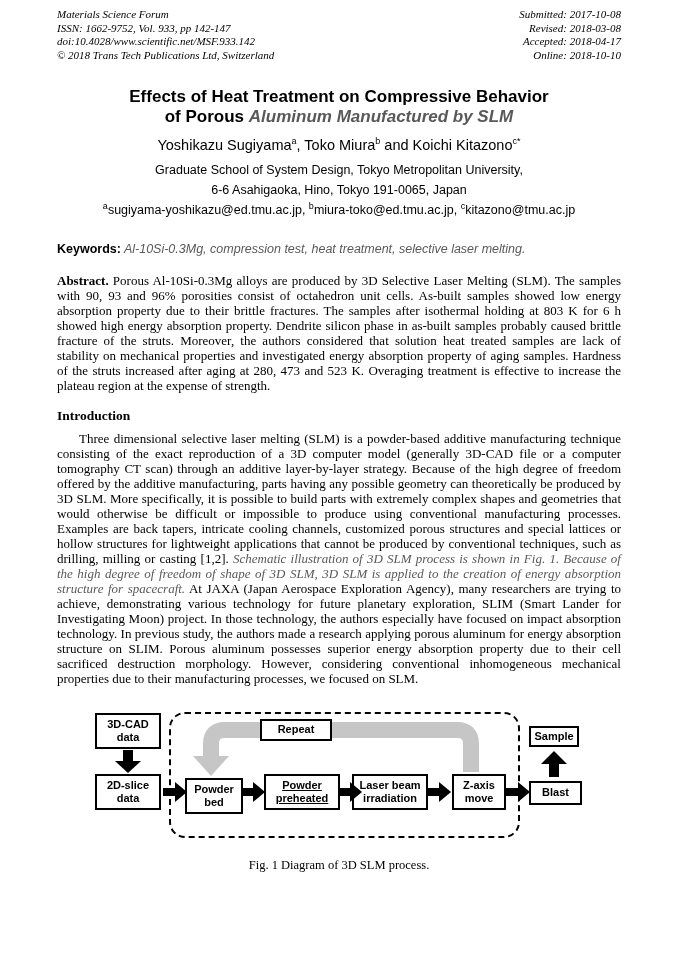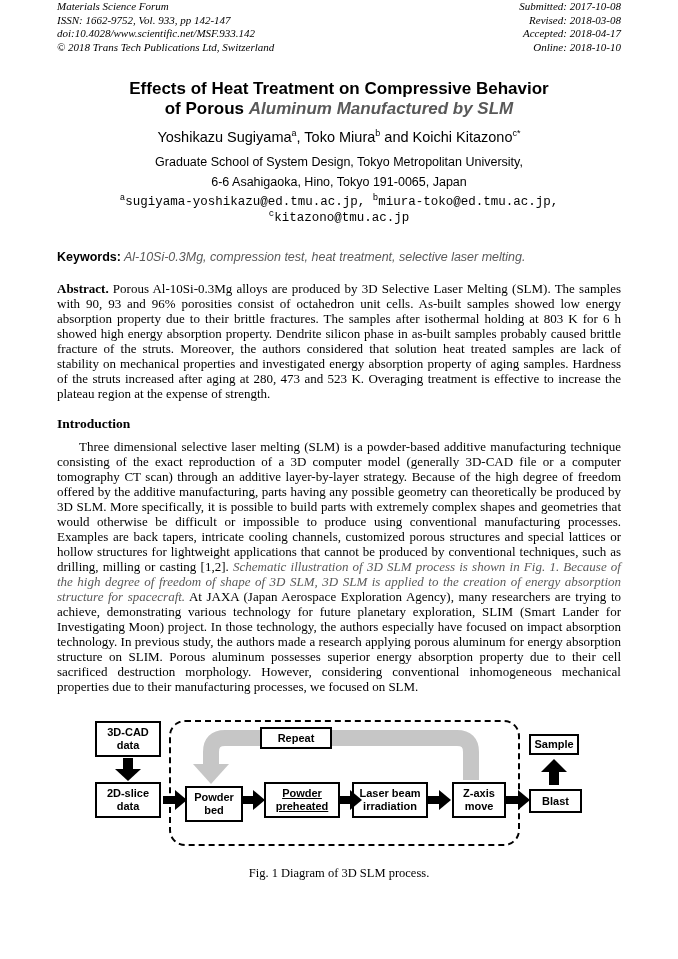--- a/index.html
+++ b/index.html
@@ -1,39 +1,39 @@
 <!DOCTYPE html>
 <html><head>
 <meta charset="utf-8">
 <style>
   html,body { margin:0; padding:0; background:#ffffff; }
   .page {
     width:678px; height:959px; position:relative; background:#fff;
     font-family:"Liberation Serif", serif; color:#000; overflow:hidden;
-    box-sizing:border-box; padding-top:0;
+    box-sizing:border-box; padding-top:8px;
   }
   .content { width:564px; margin:0 auto; }
 
   
   .hdr { display:flex; justify-content:space-between;
     font-style:italic; font-size:11px; line-height:13.5px; }
   .hdr .right { text-align:right; }
 
   
   .title { margin-top:25px; text-align:center;
     font-family:"Liberation Sans", sans-serif; font-weight:bold;
     font-size:17px; line-height:19.5px; }
   .gray { color:#595959;font-style:italic; }
   .authors { margin-top:10px; text-align:center;
     font-family:"Liberation Sans", sans-serif; font-size:14.5px; }
   sup { font-size:9px; }
   .affil { margin-top:7px; text-align:center;
     font-family:"Liberation Sans", sans-serif; font-size:12.5px; line-height:20px; }
   .emails { margin-top:1px; text-align:center;
-    font-family:Liberation Mono, monospace; font-size:12.5px; }
+    font-family:Liberation Sans, sans-serif; font-size:12.5px; }
 
   .keywords { margin-top:25px;
     font-family:"Liberation Sans", sans-serif; font-size:12.5px; }
   .keywords b { font-weight:bold; }
 
   .abstract { margin-top:17px; font-size:13px; line-height:15px;
     text-align:justify; }
   .abstract b { font-weight:bold; }
 
   .sect-head { margin-top:15px; font-weight:bold; font-size:13.5px; }

